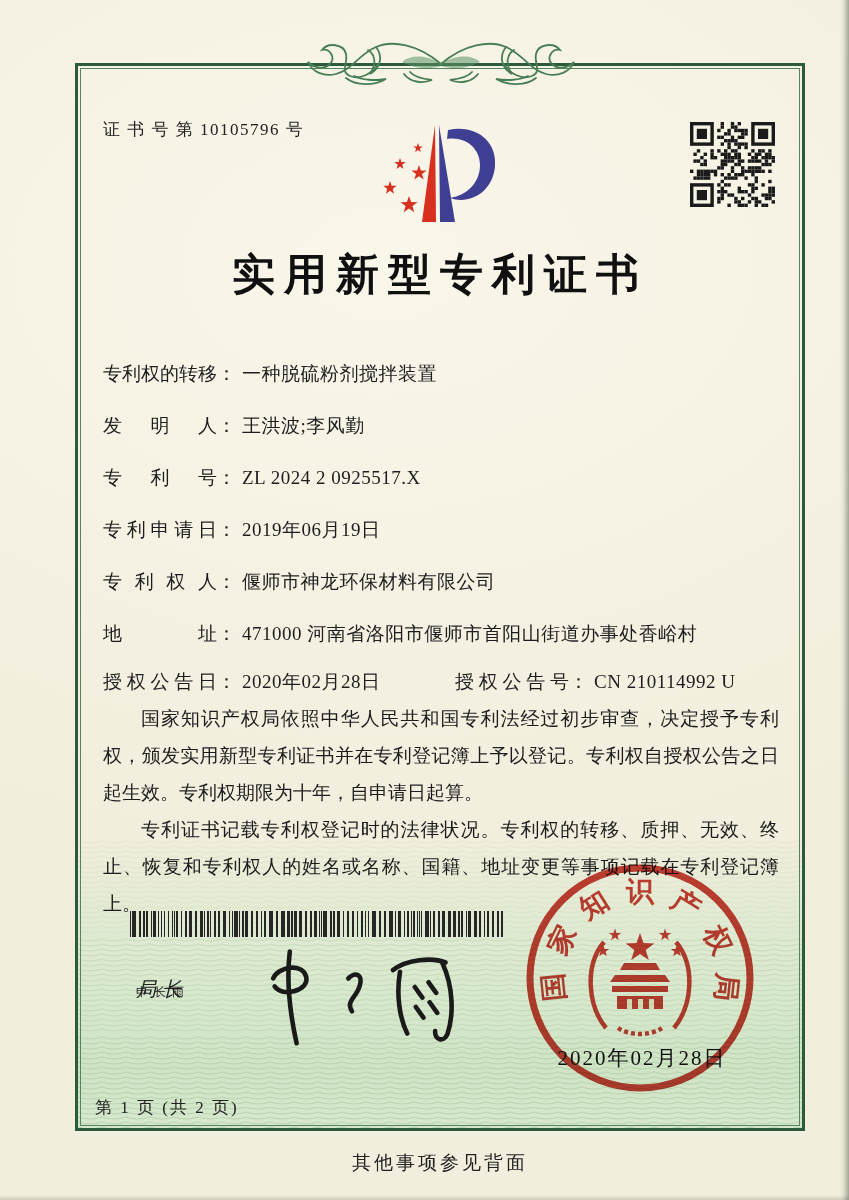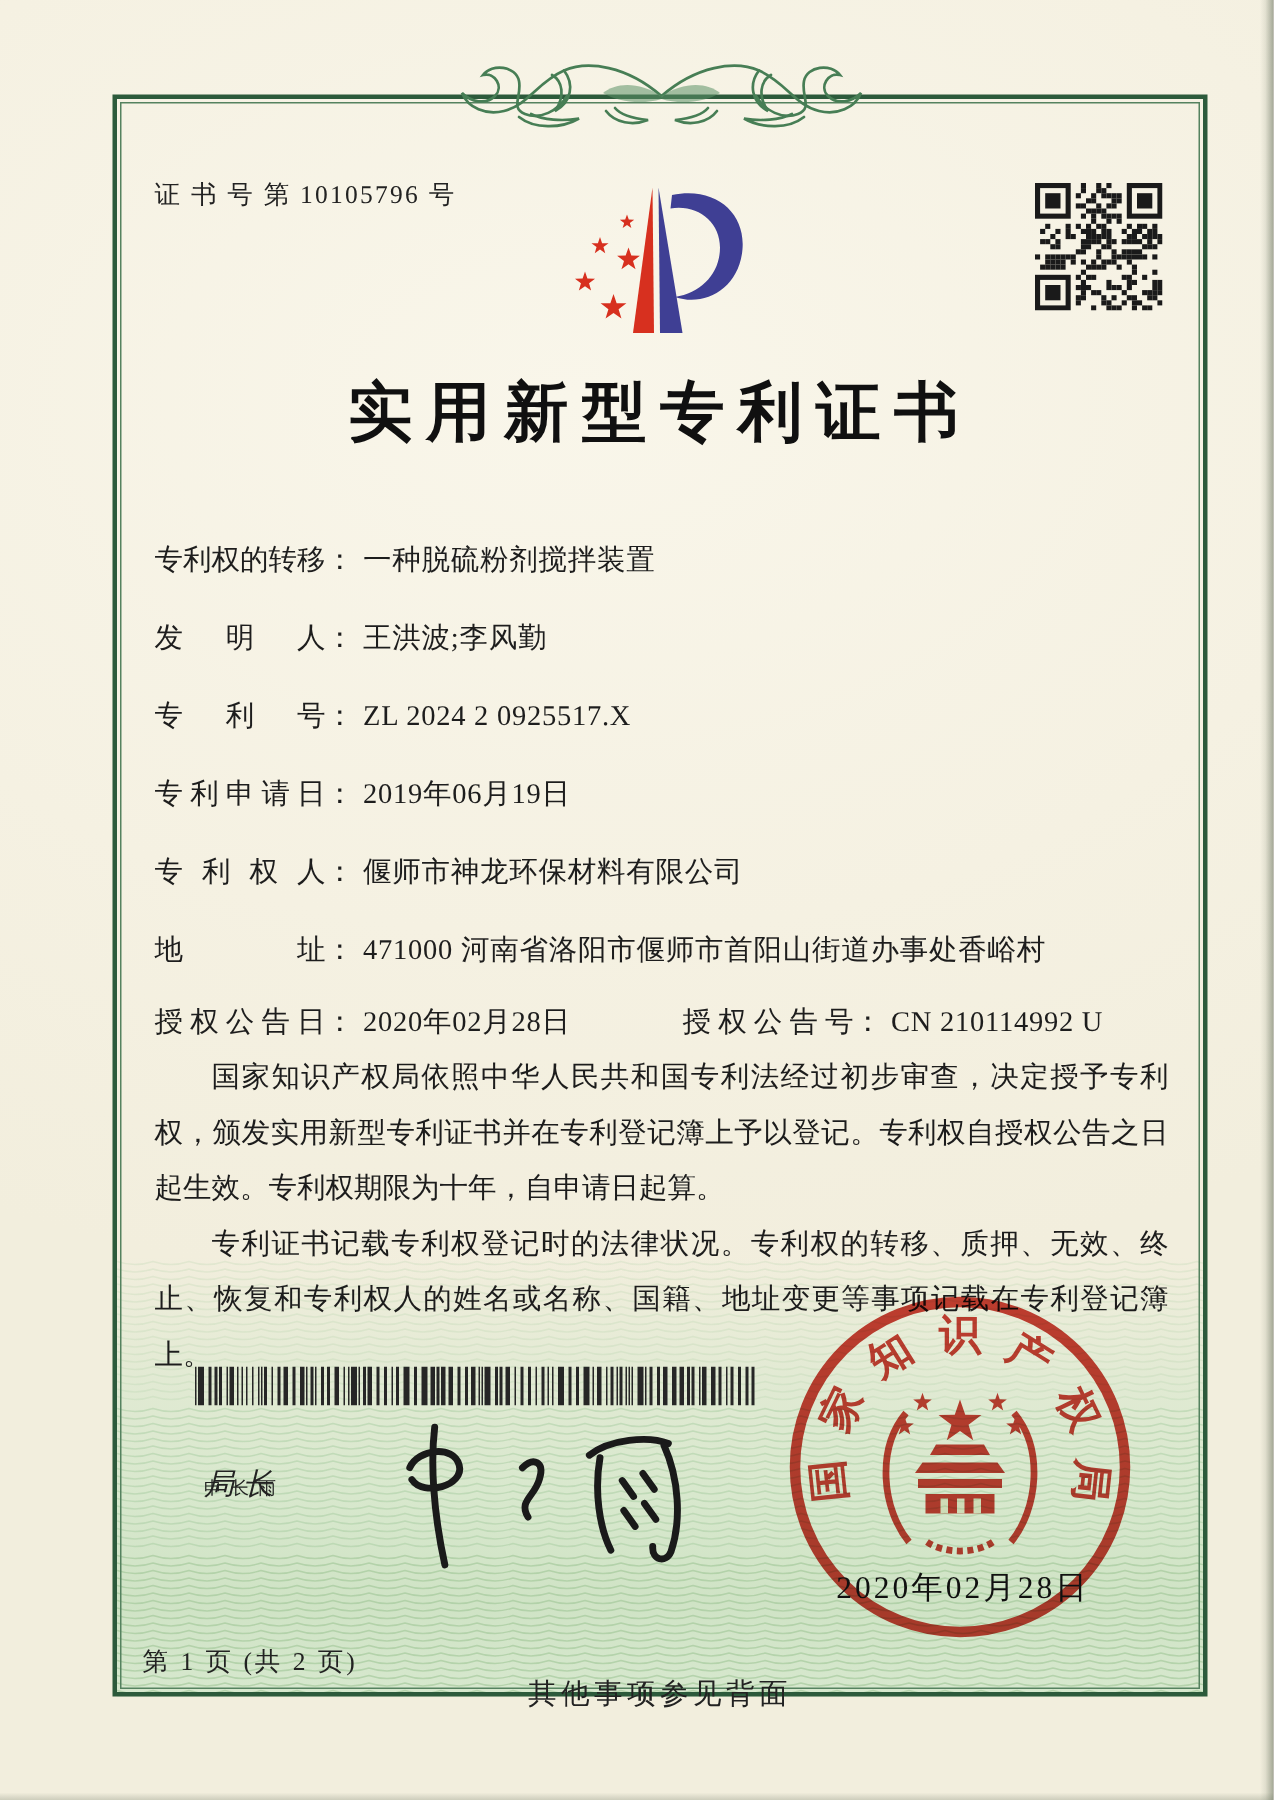--- a/index.html
+++ b/index.html
@@ -53,21 +53,21 @@
   .signer-title{position:absolute;left:136px;top:976px;z-index:5;font-size:20px;letter-spacing:6px;color:#222;font-style:italic;}
   .signer-name{position:absolute;left:136px;top:984px;z-index:5;font-size:12px;letter-spacing:6px;color:#222;}
   .signature{position:absolute;left:248px;top:936px;z-index:5;}
 
   .seal{position:absolute;left:518px;top:856px;z-index:6;mix-blend-mode:multiply;opacity:.95;}
   .seal-date{position:absolute;left:520px;top:1044px;width:244px;z-index:7;text-align:center;
     font-size:21px;letter-spacing:2px;color:#101010;}
 
   .page-num{position:absolute;left:75px;top:1096px;width:730px;z-index:4;text-align:left;
     font-size:17px;letter-spacing:2px;color:#222;margin-left:20px;}
-  .back-note{position:absolute;left:75px;top:1116px;width:730px;z-index:4;text-align:center;
+  .back-note{position:absolute;left:75px;top:1150px;width:730px;z-index:4;text-align:center;
     font-size:19px;letter-spacing:3px;color:#222;}
 </style>
 </head>
 <body>
 
 <div class="page">
 
   <div class="tint-zone">
     <svg id="waves" width="724" height="293">
         <path d="M0 3 q12 4 24 0 q12 4 24 0 q12 4 24 0 q12 4 24 0 q12 4 24 0 q12 4 24 0 q12 4 24 0 q12 4 24 0 q12 4 24 0 q12 4 24 0 q12 4 24 0 q12 4 24 0 q12 4 24 0 q12 4 24 0 q12 4 24 0 q12 4 24 0 q12 4 24 0 q12 4 24 0 q12 4 24 0 q12 4 24 0 q12 4 24 0 q12 4 24 0 q12 4 24 0 q12 4 24 0 q12 4 24 0 q12 4 24 0 q12 4 24 0 q12 4 24 0 q12 4 24 0 q12 4 24 0 q12 4 24 0M0 8 q12 4 24 0 q12 4 24 0 q12 4 24 0 q12 4 24 0 q12 4 24 0 q12 4 24 0 q12 4 24 0 q12 4 24 0 q12 4 24 0 q12 4 24 0 q12 4 24 0 q12 4 24 0 q12 4 24 0 q12 4 24 0 q12 4 24 0 q12 4 24 0 q12 4 24 0 q12 4 24 0 q12 4 24 0 q12 4 24 0 q12 4 24 0 q12 4 24 0 q12 4 24 0 q12 4 24 0 q12 4 24 0 q12 4 24 0 q12 4 24 0 q12 4 24 0 q12 4 24 0 q12 4 24 0 q12 4 24 0M0 13 q12 4 24 0 q12 4 24 0 q12 4 24 0 q12 4 24 0 q12 4 24 0 q12 4 24 0 q12 4 24 0 q12 4 24 0 q12 4 24 0 q12 4 24 0 q12 4 24 0 q12 4 24 0 q12 4 24 0 q12 4 24 0 q12 4 24 0 q12 4 24 0 q12 4 24 0 q12 4 24 0 q12 4 24 0 q12 4 24 0 q12 4 24 0 q12 4 24 0 q12 4 24 0 q12 4 24 0 q12 4 24 0 q12 4 24 0 q12 4 24 0 q12 4 24 0 q12 4 24 0 q12 4 24 0 q12 4 24 0M0 18 q12 4 24 0 q12 4 24 0 q12 4 24 0 q12 4 24 0 q12 4 24 0 q12 4 24 0 q12 4 24 0 q12 4 24 0 q12 4 24 0 q12 4 24 0 q12 4 24 0 q12 4 24 0 q12 4 24 0 q12 4 24 0 q12 4 24 0 q12 4 24 0 q12 4 24 0 q12 4 24 0 q12 4 24 0 q12 4 24 0 q12 4 24 0 q12 4 24 0 q12 4 24 0 q12 4 24 0 q12 4 24 0 q12 4 24 0 q12 4 24 0 q12 4 24 0 q12 4 24 0 q12 4 24 0 q12 4 24 0M0 23 q12 4 24 0 q12 4 24 0 q12 4 24 0 q12 4 24 0 q12 4 24 0 q12 4 24 0 q12 4 24 0 q12 4 24 0 q12 4 24 0 q12 4 24 0 q12 4 24 0 q12 4 24 0 q12 4 24 0 q12 4 24 0 q12 4 24 0 q12 4 24 0 q12 4 24 0 q12 4 24 0 q12 4 24 0 q12 4 24 0 q12 4 24 0 q12 4 24 0 q12 4 24 0 q12 4 24 0 q12 4 24 0 q12 4 24 0 q12 4 24 0 q12 4 24 0 q12 4 24 0 q12 4 24 0 q12 4 24 0M0 28 q12 4 24 0 q12 4 24 0 q12 4 24 0 q12 4 24 0 q12 4 24 0 q12 4 24 0 q12 4 24 0 q12 4 24 0 q12 4 24 0 q12 4 24 0 q12 4 24 0 q12 4 24 0 q12 4 24 0 q12 4 24 0 q12 4 24 0 q12 4 24 0 q12 4 24 0 q12 4 24 0 q12 4 24 0 q12 4 24 0 q12 4 24 0 q12 4 24 0 q12 4 24 0 q12 4 24 0 q12 4 24 0 q12 4 24 0 q12 4 24 0 q12 4 24 0 q12 4 24 0 q12 4 24 0 q12 4 24 0M0 33 q12 4 24 0 q12 4 24 0 q12 4 24 0 q12 4 24 0 q12 4 24 0 q12 4 24 0 q12 4 24 0 q12 4 24 0 q12 4 24 0 q12 4 24 0 q12 4 24 0 q12 4 24 0 q12 4 24 0 q12 4 24 0 q12 4 24 0 q12 4 24 0 q12 4 24 0 q12 4 24 0 q12 4 24 0 q12 4 24 0 q12 4 24 0 q12 4 24 0 q12 4 24 0 q12 4 24 0 q12 4 24 0 q12 4 24 0 q12 4 24 0 q12 4 24 0 q12 4 24 0 q12 4 24 0 q12 4 24 0M0 38 q12 4 24 0 q12 4 24 0 q12 4 24 0 q12 4 24 0 q12 4 24 0 q12 4 24 0 q12 4 24 0 q12 4 24 0 q12 4 24 0 q12 4 24 0 q12 4 24 0 q12 4 24 0 q12 4 24 0 q12 4 24 0 q12 4 24 0 q12 4 24 0 q12 4 24 0 q12 4 24 0 q12 4 24 0 q12 4 24 0 q12 4 24 0 q12 4 24 0 q12 4 24 0 q12 4 24 0 q12 4 24 0 q12 4 24 0 q12 4 24 0 q12 4 24 0 q12 4 24 0 q12 4 24 0 q12 4 24 0M0 43 q12 4 24 0 q12 4 24 0 q12 4 24 0 q12 4 24 0 q12 4 24 0 q12 4 24 0 q12 4 24 0 q12 4 24 0 q12 4 24 0 q12 4 24 0 q12 4 24 0 q12 4 24 0 q12 4 24 0 q12 4 24 0 q12 4 24 0 q12 4 24 0 q12 4 24 0 q12 4 24 0 q12 4 24 0 q12 4 24 0 q12 4 24 0 q12 4 24 0 q12 4 24 0 q12 4 24 0 q12 4 24 0 q12 4 24 0 q12 4 24 0 q12 4 24 0 q12 4 24 0 q12 4 24 0 q12 4 24 0M0 48 q12 4 24 0 q12 4 24 0 q12 4 24 0 q12 4 24 0 q12 4 24 0 q12 4 24 0 q12 4 24 0 q12 4 24 0 q12 4 24 0 q12 4 24 0 q12 4 24 0 q12 4 24 0 q12 4 24 0 q12 4 24 0 q12 4 24 0 q12 4 24 0 q12 4 24 0 q12 4 24 0 q12 4 24 0 q12 4 24 0 q12 4 24 0 q12 4 24 0 q12 4 24 0 q12 4 24 0 q12 4 24 0 q12 4 24 0 q12 4 24 0 q12 4 24 0 q12 4 24 0 q12 4 24 0 q12 4 24 0M0 53 q12 4 24 0 q12 4 24 0 q12 4 24 0 q12 4 24 0 q12 4 24 0 q12 4 24 0 q12 4 24 0 q12 4 24 0 q12 4 24 0 q12 4 24 0 q12 4 24 0 q12 4 24 0 q12 4 24 0 q12 4 24 0 q12 4 24 0 q12 4 24 0 q12 4 24 0 q12 4 24 0 q12 4 24 0 q12 4 24 0 q12 4 24 0 q12 4 24 0 q12 4 24 0 q12 4 24 0 q12 4 24 0 q12 4 24 0 q12 4 24 0 q12 4 24 0 q12 4 24 0 q12 4 24 0 q12 4 24 0M0 58 q12 4 24 0 q12 4 24 0 q12 4 24 0 q12 4 24 0 q12 4 24 0 q12 4 24 0 q12 4 24 0 q12 4 24 0 q12 4 24 0 q12 4 24 0 q12 4 24 0 q12 4 24 0 q12 4 24 0 q12 4 24 0 q12 4 24 0 q12 4 24 0 q12 4 24 0 q12 4 24 0 q12 4 24 0 q12 4 24 0 q12 4 24 0 q12 4 24 0 q12 4 24 0 q12 4 24 0 q12 4 24 0 q12 4 24 0 q12 4 24 0 q12 4 24 0 q12 4 24 0 q12 4 24 0 q12 4 24 0M0 63 q12 4 24 0 q12 4 24 0 q12 4 24 0 q12 4 24 0 q12 4 24 0 q12 4 24 0 q12 4 24 0 q12 4 24 0 q12 4 24 0 q12 4 24 0 q12 4 24 0 q12 4 24 0 q12 4 24 0 q12 4 24 0 q12 4 24 0 q12 4 24 0 q12 4 24 0 q12 4 24 0 q12 4 24 0 q12 4 24 0 q12 4 24 0 q12 4 24 0 q12 4 24 0 q12 4 24 0 q12 4 24 0 q12 4 24 0 q12 4 24 0 q12 4 24 0 q12 4 24 0 q12 4 24 0 q12 4 24 0M0 68 q12 4 24 0 q12 4 24 0 q12 4 24 0 q12 4 24 0 q12 4 24 0 q12 4 24 0 q12 4 24 0 q12 4 24 0 q12 4 24 0 q12 4 24 0 q12 4 24 0 q12 4 24 0 q12 4 24 0 q12 4 24 0 q12 4 24 0 q12 4 24 0 q12 4 24 0 q12 4 24 0 q12 4 24 0 q12 4 24 0 q12 4 24 0 q12 4 24 0 q12 4 24 0 q12 4 24 0 q12 4 24 0 q12 4 24 0 q12 4 24 0 q12 4 24 0 q12 4 24 0 q12 4 24 0 q12 4 24 0M0 73 q12 4 24 0 q12 4 24 0 q12 4 24 0 q12 4 24 0 q12 4 24 0 q12 4 24 0 q12 4 24 0 q12 4 24 0 q12 4 24 0 q12 4 24 0 q12 4 24 0 q12 4 24 0 q12 4 24 0 q12 4 24 0 q12 4 24 0 q12 4 24 0 q12 4 24 0 q12 4 24 0 q12 4 24 0 q12 4 24 0 q12 4 24 0 q12 4 24 0 q12 4 24 0 q12 4 24 0 q12 4 24 0 q12 4 24 0 q12 4 24 0 q12 4 24 0 q12 4 24 0 q12 4 24 0 q12 4 24 0M0 78 q12 4 24 0 q12 4 24 0 q12 4 24 0 q12 4 24 0 q12 4 24 0 q12 4 24 0 q12 4 24 0 q12 4 24 0 q12 4 24 0 q12 4 24 0 q12 4 24 0 q12 4 24 0 q12 4 24 0 q12 4 24 0 q12 4 24 0 q12 4 24 0 q12 4 24 0 q12 4 24 0 q12 4 24 0 q12 4 24 0 q12 4 24 0 q12 4 24 0 q12 4 24 0 q12 4 24 0 q12 4 24 0 q12 4 24 0 q12 4 24 0 q12 4 24 0 q12 4 24 0 q12 4 24 0 q12 4 24 0M0 83 q12 4 24 0 q12 4 24 0 q12 4 24 0 q12 4 24 0 q12 4 24 0 q12 4 24 0 q12 4 24 0 q12 4 24 0 q12 4 24 0 q12 4 24 0 q12 4 24 0 q12 4 24 0 q12 4 24 0 q12 4 24 0 q12 4 24 0 q12 4 24 0 q12 4 24 0 q12 4 24 0 q12 4 24 0 q12 4 24 0 q12 4 24 0 q12 4 24 0 q12 4 24 0 q12 4 24 0 q12 4 24 0 q12 4 24 0 q12 4 24 0 q12 4 24 0 q12 4 24 0 q12 4 24 0 q12 4 24 0M0 88 q12 4 24 0 q12 4 24 0 q12 4 24 0 q12 4 24 0 q12 4 24 0 q12 4 24 0 q12 4 24 0 q12 4 24 0 q12 4 24 0 q12 4 24 0 q12 4 24 0 q12 4 24 0 q12 4 24 0 q12 4 24 0 q12 4 24 0 q12 4 24 0 q12 4 24 0 q12 4 24 0 q12 4 24 0 q12 4 24 0 q12 4 24 0 q12 4 24 0 q12 4 24 0 q12 4 24 0 q12 4 24 0 q12 4 24 0 q12 4 24 0 q12 4 24 0 q12 4 24 0 q12 4 24 0 q12 4 24 0M0 93 q12 4 24 0 q12 4 24 0 q12 4 24 0 q12 4 24 0 q12 4 24 0 q12 4 24 0 q12 4 24 0 q12 4 24 0 q12 4 24 0 q12 4 24 0 q12 4 24 0 q12 4 24 0 q12 4 24 0 q12 4 24 0 q12 4 24 0 q12 4 24 0 q12 4 24 0 q12 4 24 0 q12 4 24 0 q12 4 24 0 q12 4 24 0 q12 4 24 0 q12 4 24 0 q12 4 24 0 q12 4 24 0 q12 4 24 0 q12 4 24 0 q12 4 24 0 q12 4 24 0 q12 4 24 0 q12 4 24 0" stroke="#9cc595" stroke-width="0.9" fill="none" opacity="0.18"></path>

